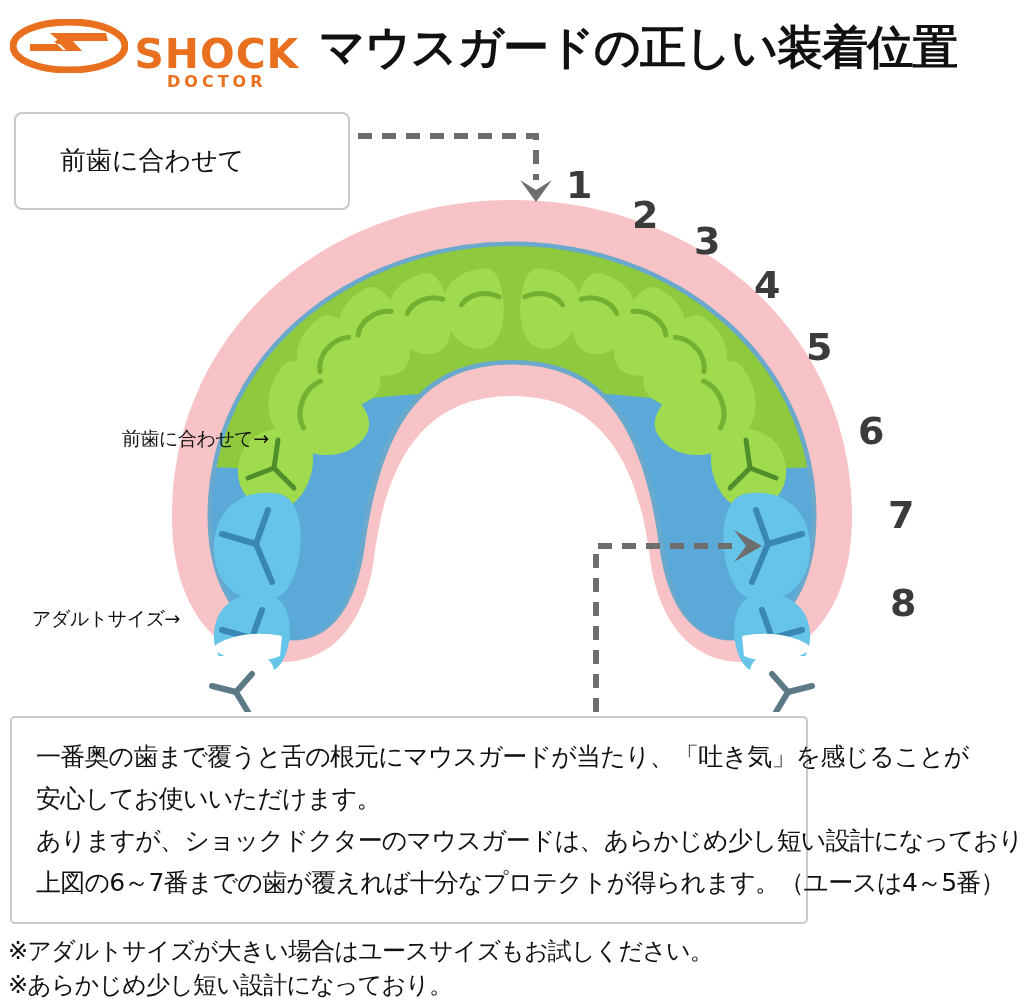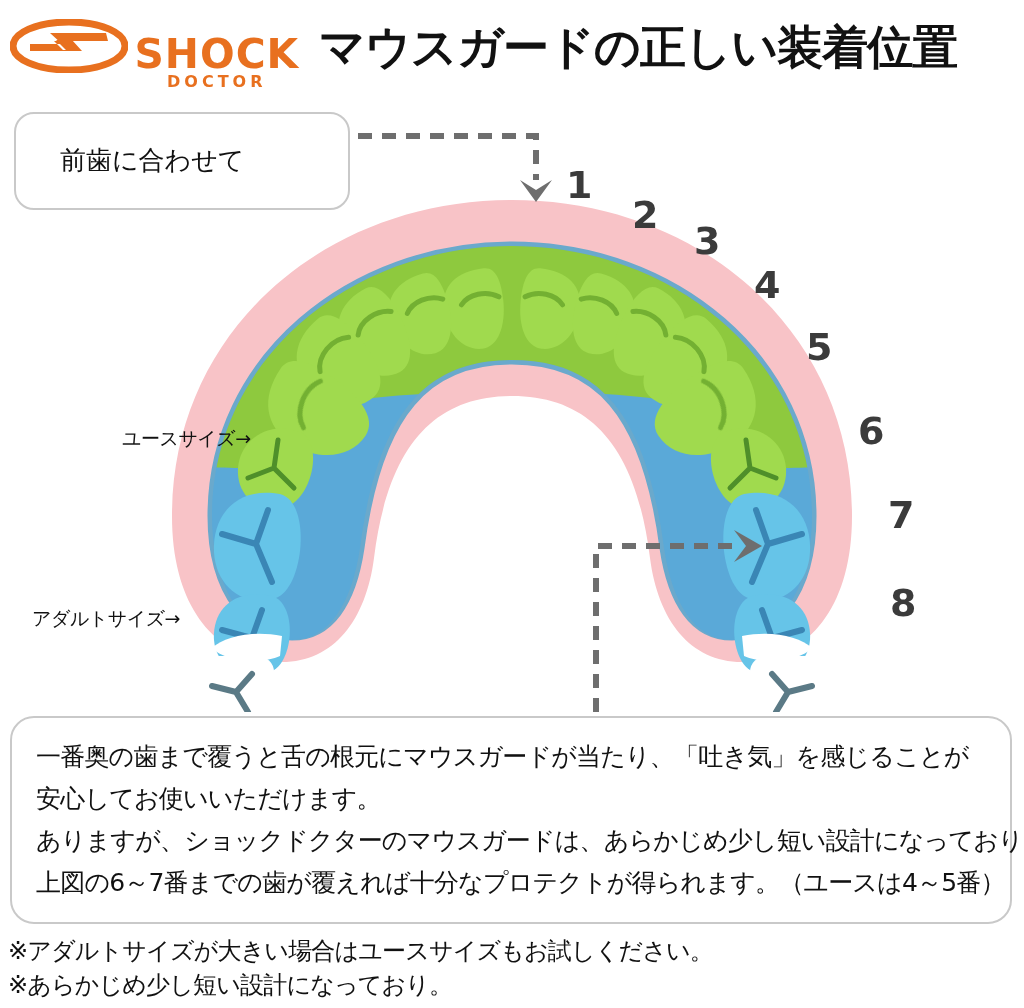--- a/index.html
+++ b/index.html
@@ -69,21 +69,21 @@
     letter-spacing: -1px;
     white-space: nowrap;
   }
 
   
   #callout-box {
     position: absolute;
     left: 14px; top: 112px;
     width: 336px; height: 98px;
     border: 2px solid #c9c9c9;
-    border-radius: 20px;
+    border-radius: 8px;
     background: #ffffff;
     box-sizing: border-box;
     display: flex;
     flex-direction: column;
     justify-content: center;
     padding-left: 44px;
   }
   .callout-line {
     font-family: "DejaVu Sans", "Liberation Sans", sans-serif;
     font-size: 26px;
@@ -127,23 +127,23 @@
     font-weight: bold;
     font-size: 38px;
     color: #3b3b3b;
     line-height: 1;
   }
 
   
   #bottom-box {
     position: absolute;
     left: 10px; top: 716px;
-    width: 1002px; height: 208px;
+    width: 798px; height: 208px;
     border: 2px solid #c9c9c9;
-    border-radius: 24px;
+    border-radius: 5px;
     background: #ffffff;
     box-sizing: border-box;
     padding: 18px 10px 10px 24px;
   }
   .body-line {
     font-family: "DejaVu Sans", "Liberation Sans", sans-serif;
     font-size: 25px;
     font-weight: 500;
     color: #111111;
     line-height: 1.68;
@@ -361,21 +361,21 @@
       <path d="M358 40 L 536 40 L 536 84"></path>
     </g>
     <path d="M520 84 L 536 106 L 552 84 L 536 94 Z" fill="#6e6e6e"></path>
 
     <g stroke="#6e6e6e" stroke-width="6" fill="none" stroke-dasharray="14 10" stroke-linecap="butt">
       <path d="M596 616 L 596 450 L 734 450"></path>
     </g>
     <path d="M734 434 L 762 450 L 734 466 L 746 450 Z" fill="#6e6e6e"></path>
   </svg>
 
-  <div class="side-label" id="label-youth">ユースサイズ→</div>
+  <div class="side-label" id="label-youth">前歯に合わせて→</div>
   <div class="side-label" id="label-adult">アダルトサイズ→</div>
 
   <div id="note-upper-jaw">※上あごのイメージ</div>
 
   <div class="tooth-num" style="left:566px; top:70px;">1</div>
   <div class="tooth-num" style="left:632px; top:100px;">2</div>
   <div class="tooth-num" style="left:694px; top:126px;">3</div>
   <div class="tooth-num" style="left:754px; top:170px;">4</div>
   <div class="tooth-num" style="left:806px; top:232px;">5</div>
   <div class="tooth-num" style="left:858px; top:316px;">6</div>

